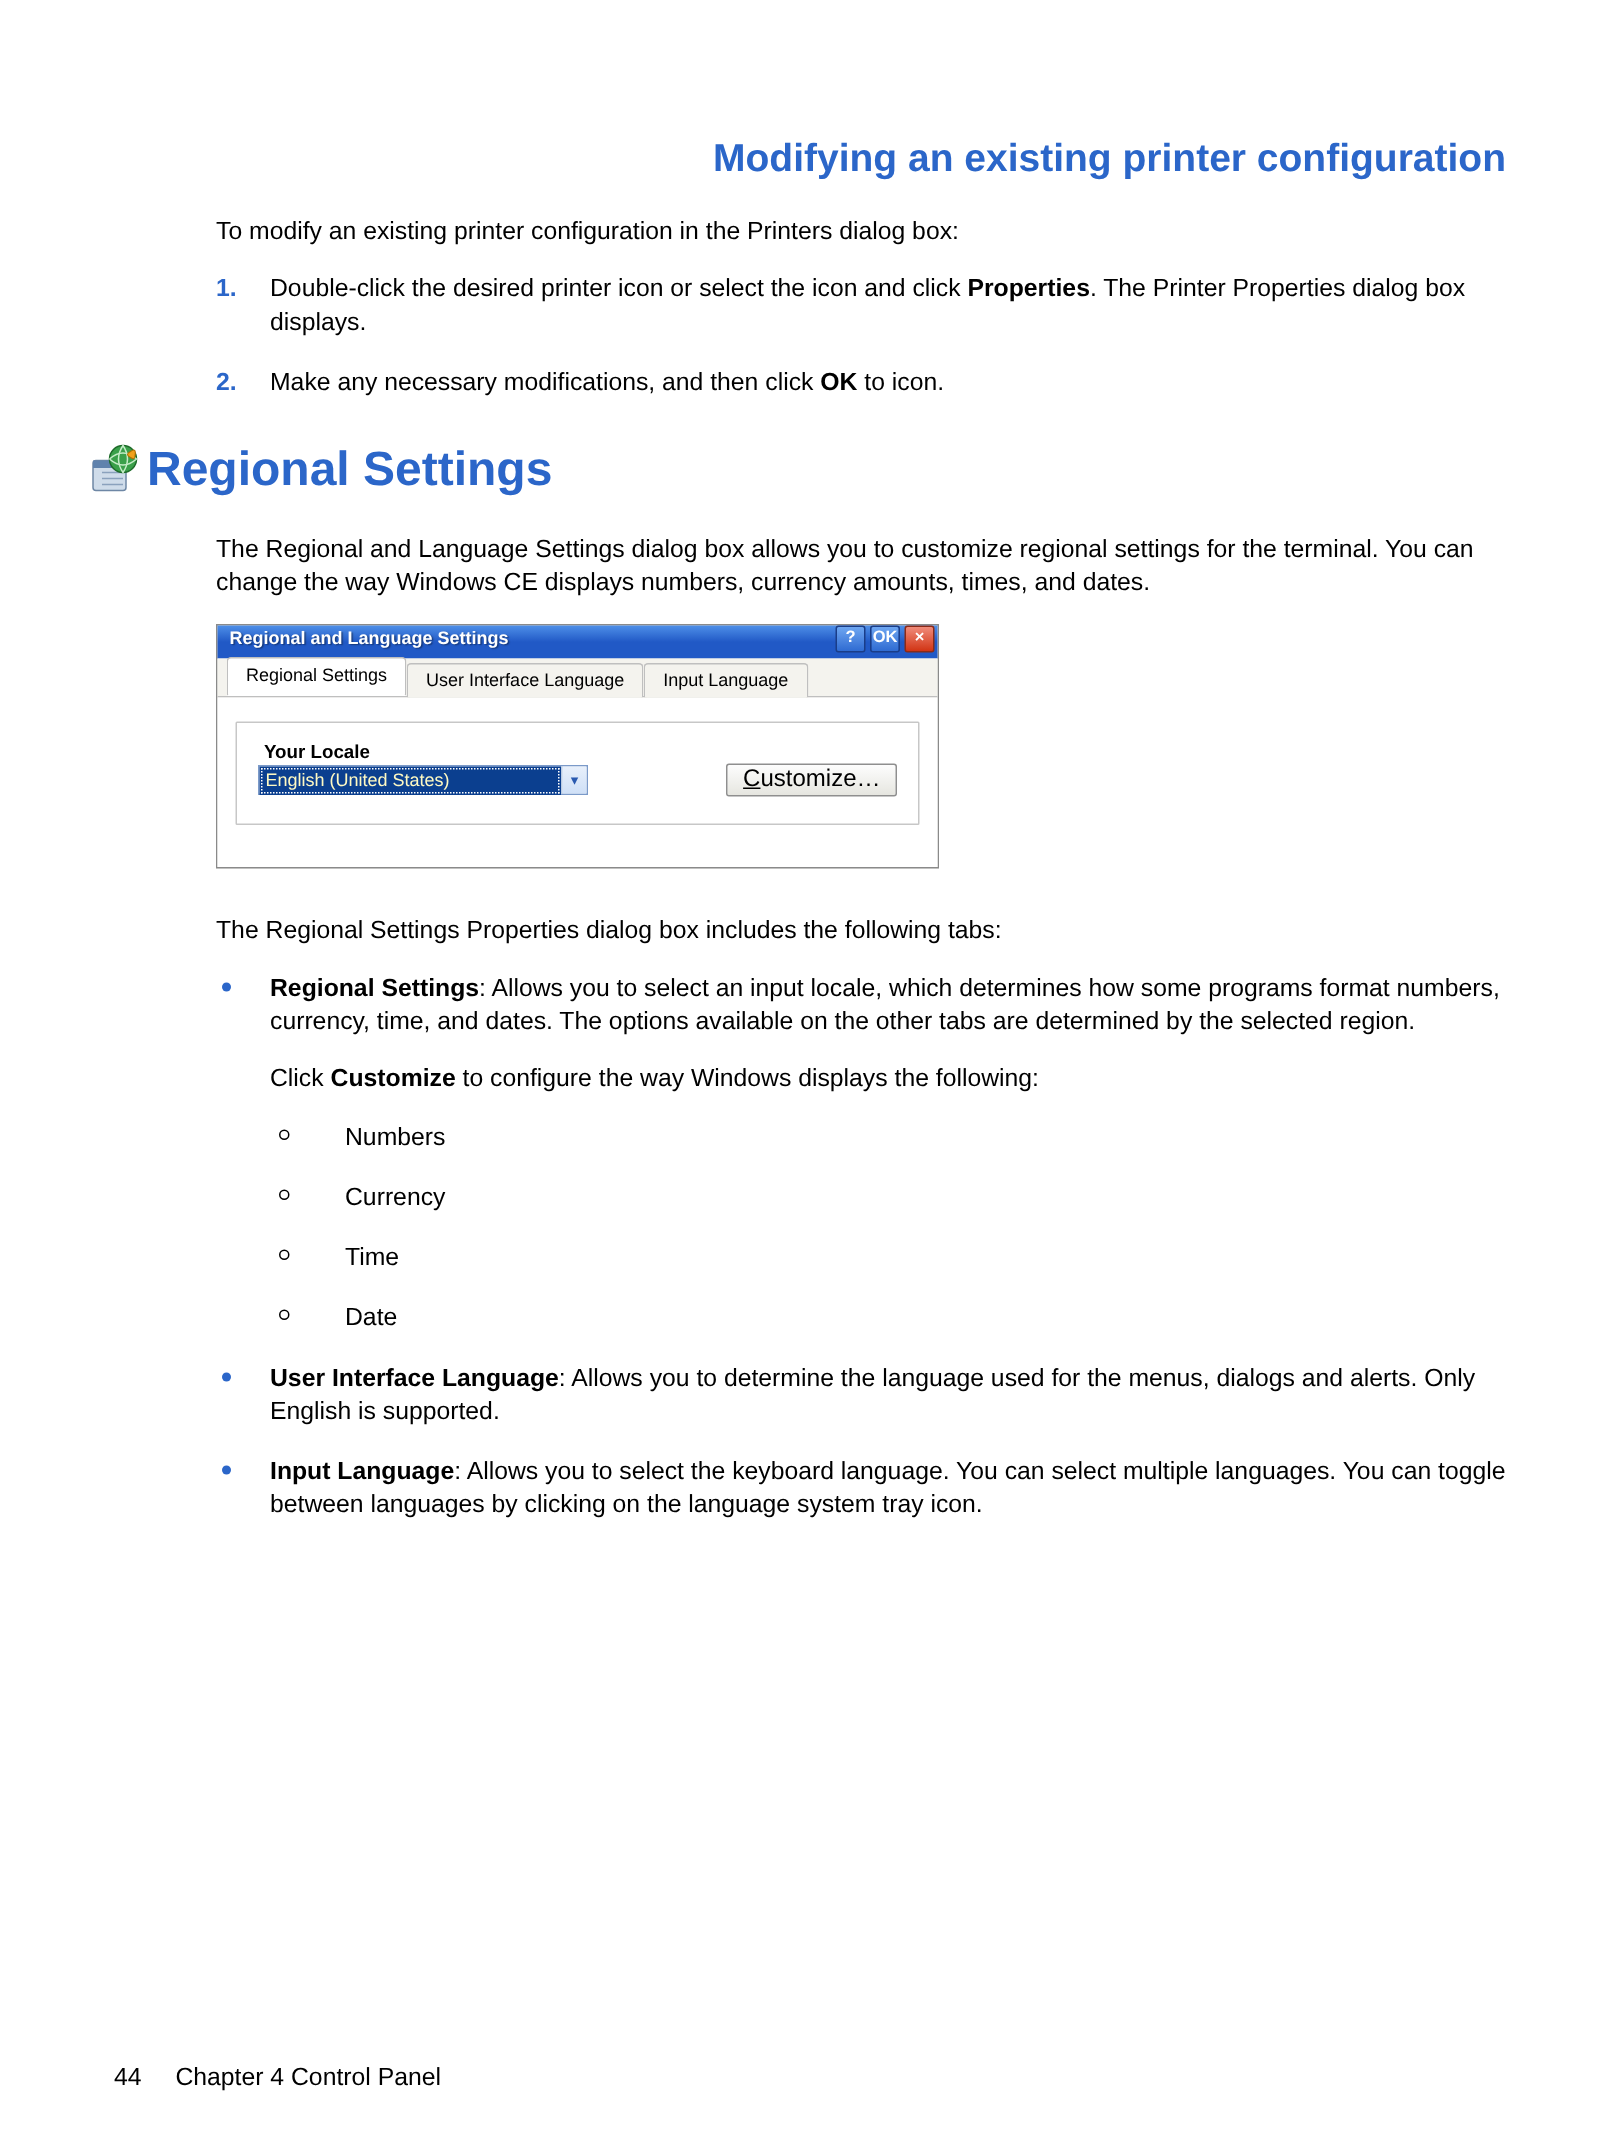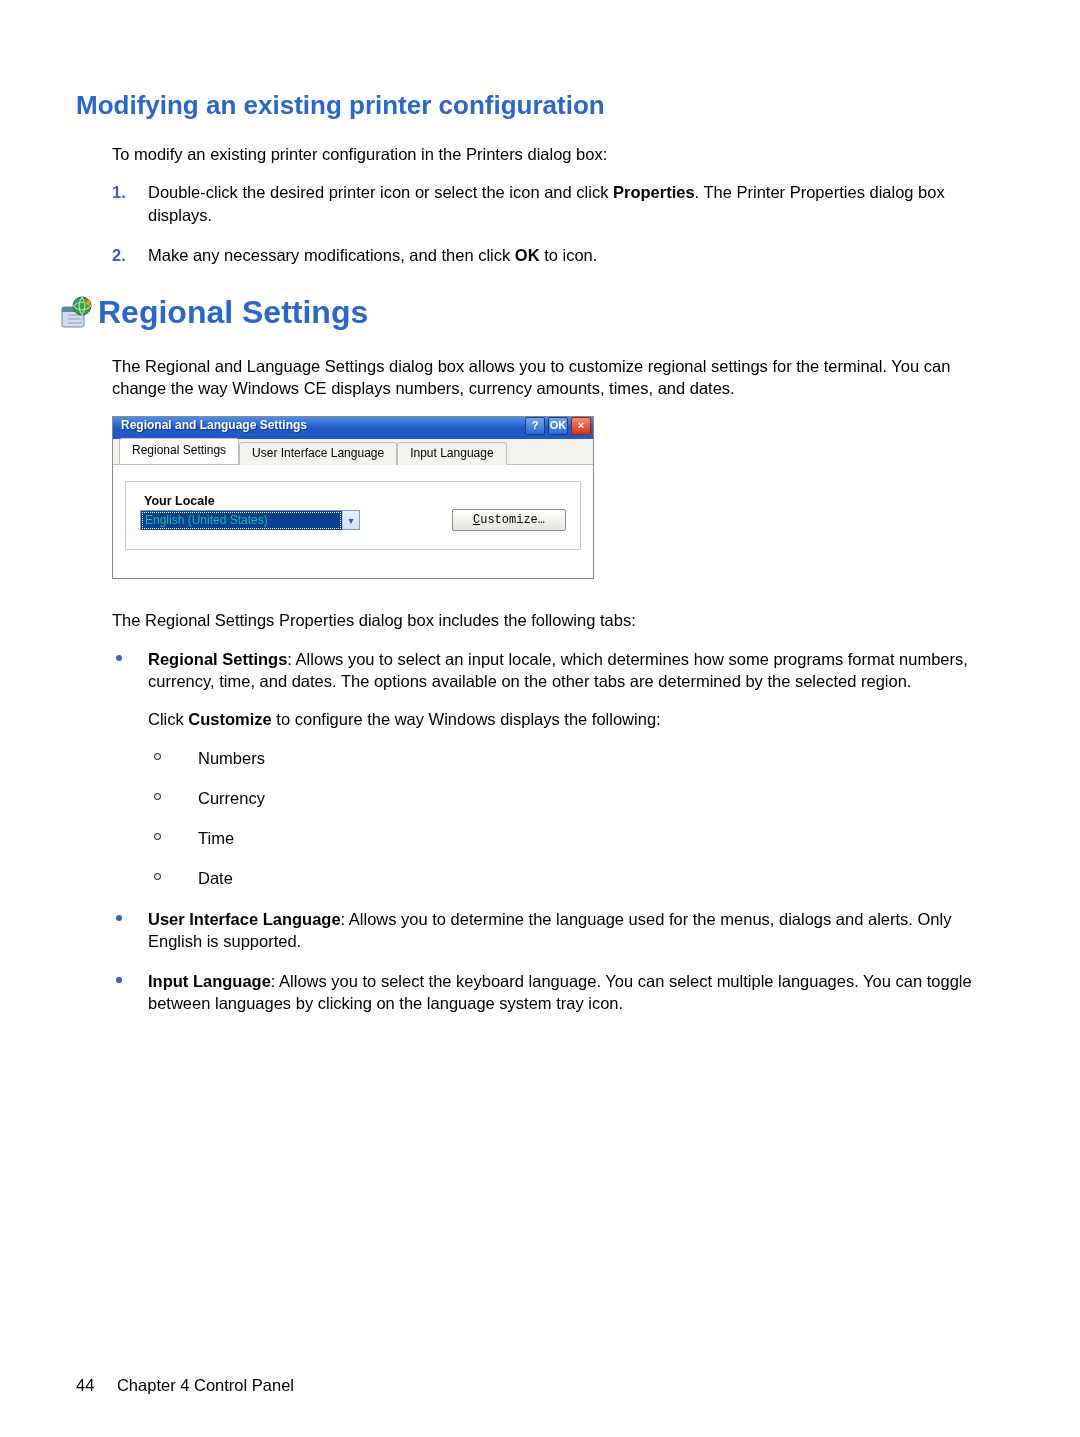--- a/index.html
+++ b/index.html
@@ -15,23 +15,24 @@
     width: 1080px;
     height: 1437px;
     box-sizing: border-box;
     padding: 90px 76px 60px 76px;
   }
   .h2 {
     color: #2b66c9;
     font-size: 26px;
     font-weight: bold;
     margin: 0 0 22px 0;
+    text-align: right;
   }
   .body-indent {
-    margin-left: 36px;
+    margin-left: 68px;
     font-size: 16.5px;
     line-height: 1.35;
   }
   p.loose { margin: 0 0 16px 0; }
   ol.numbered {
     list-style: none;
     padding: 0;
     margin: 0 0 28px 0;
   }
   ol.numbered > li {
@@ -194,43 +195,42 @@
     display: flex; align-items: center;
     width: 220px; height: 20px;
     border: 1px solid #7b9ac9;
     background: #fff;
     box-sizing: border-box;
     font-size: 12px;
   }
   .combo .sel {
     flex: 1;
     background: #0b3f8f;
-    color: #14b8a6;
+    color: #fef9c3;
     padding: 1px 4px;
     outline: 1px dotted #fff;
     outline-offset: -2px;
     white-space: nowrap; overflow: hidden;
   }
   .combo .arrow {
     width: 16px; height: 100%;
     border-left: 1px solid #b9cbe4;
     background: linear-gradient(#e8f0fb, #cfe0f7);
     display: flex; align-items: center; justify-content: center;
     color: #2a5ab0; font-size: 10px;
   }
   .btn {
     margin-left: auto;
     height: 22px;
-    padding: 0 20px;
+    padding: 0 10px;
     border: 1px solid #8f8f8f;
     border-radius: 2px;
     background: linear-gradient(#fdfdfd,#e6e6e0);
-    font-size: 12px;
+    font-size: 16px;
     cursor: default;
-    font-family: Liberation Mono, monospace;
   }
   .btn u { text-decoration: underline; }
 
   .footer {
     position: absolute;
     left: 76px;
     bottom: 42px;
     font-size: 16.5px;
   }
   .footer .pn { margin-right: 18px; }

